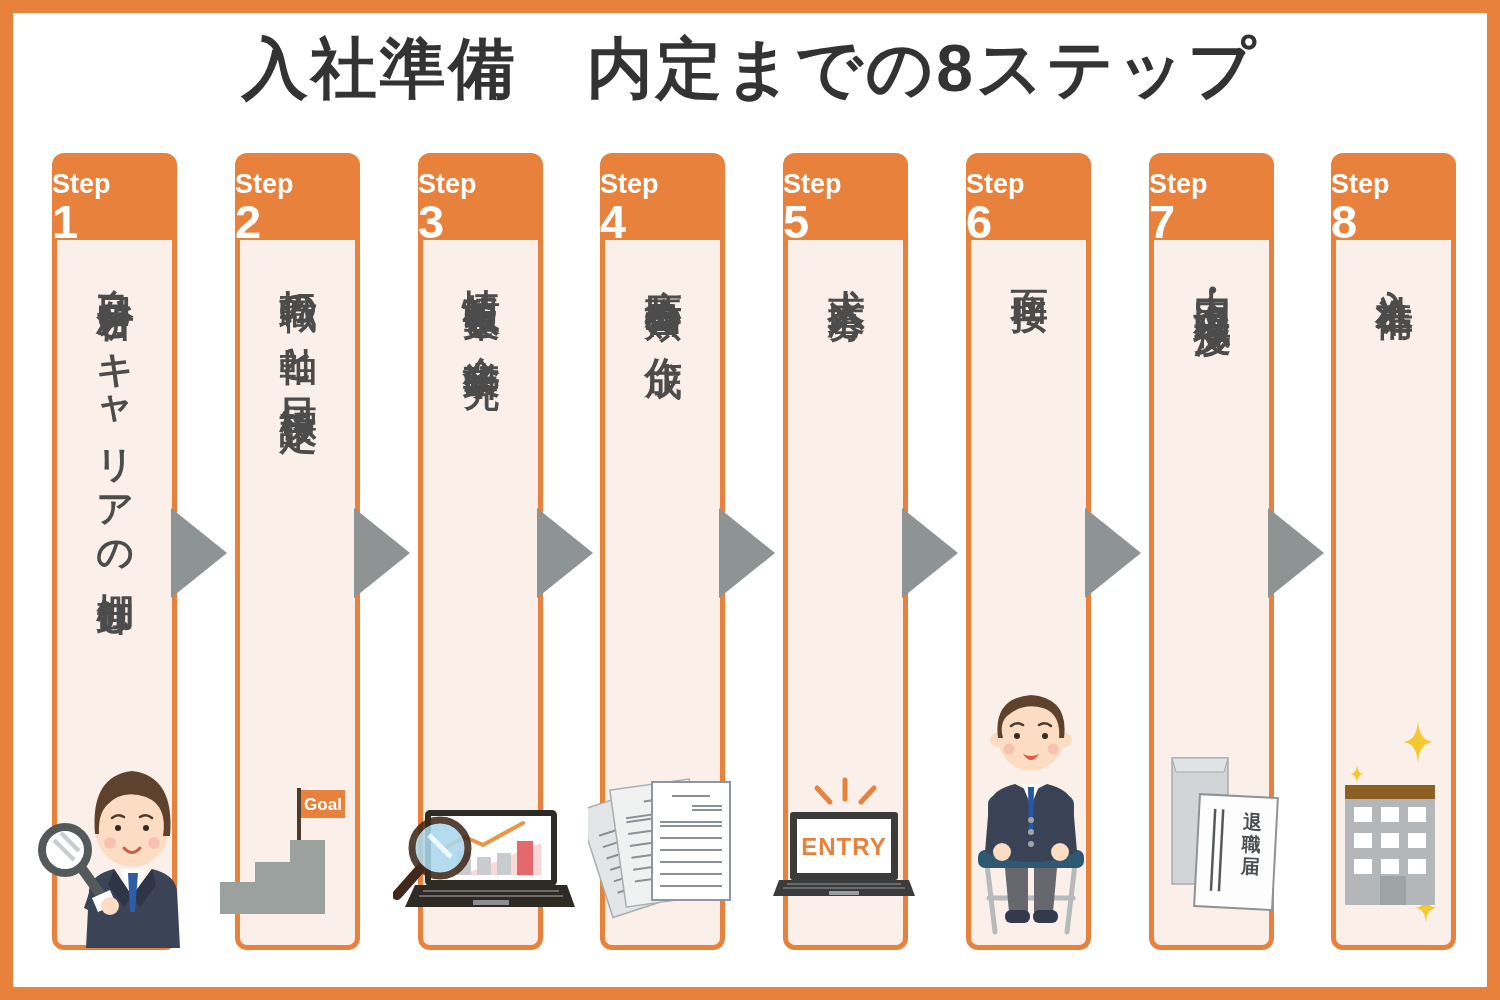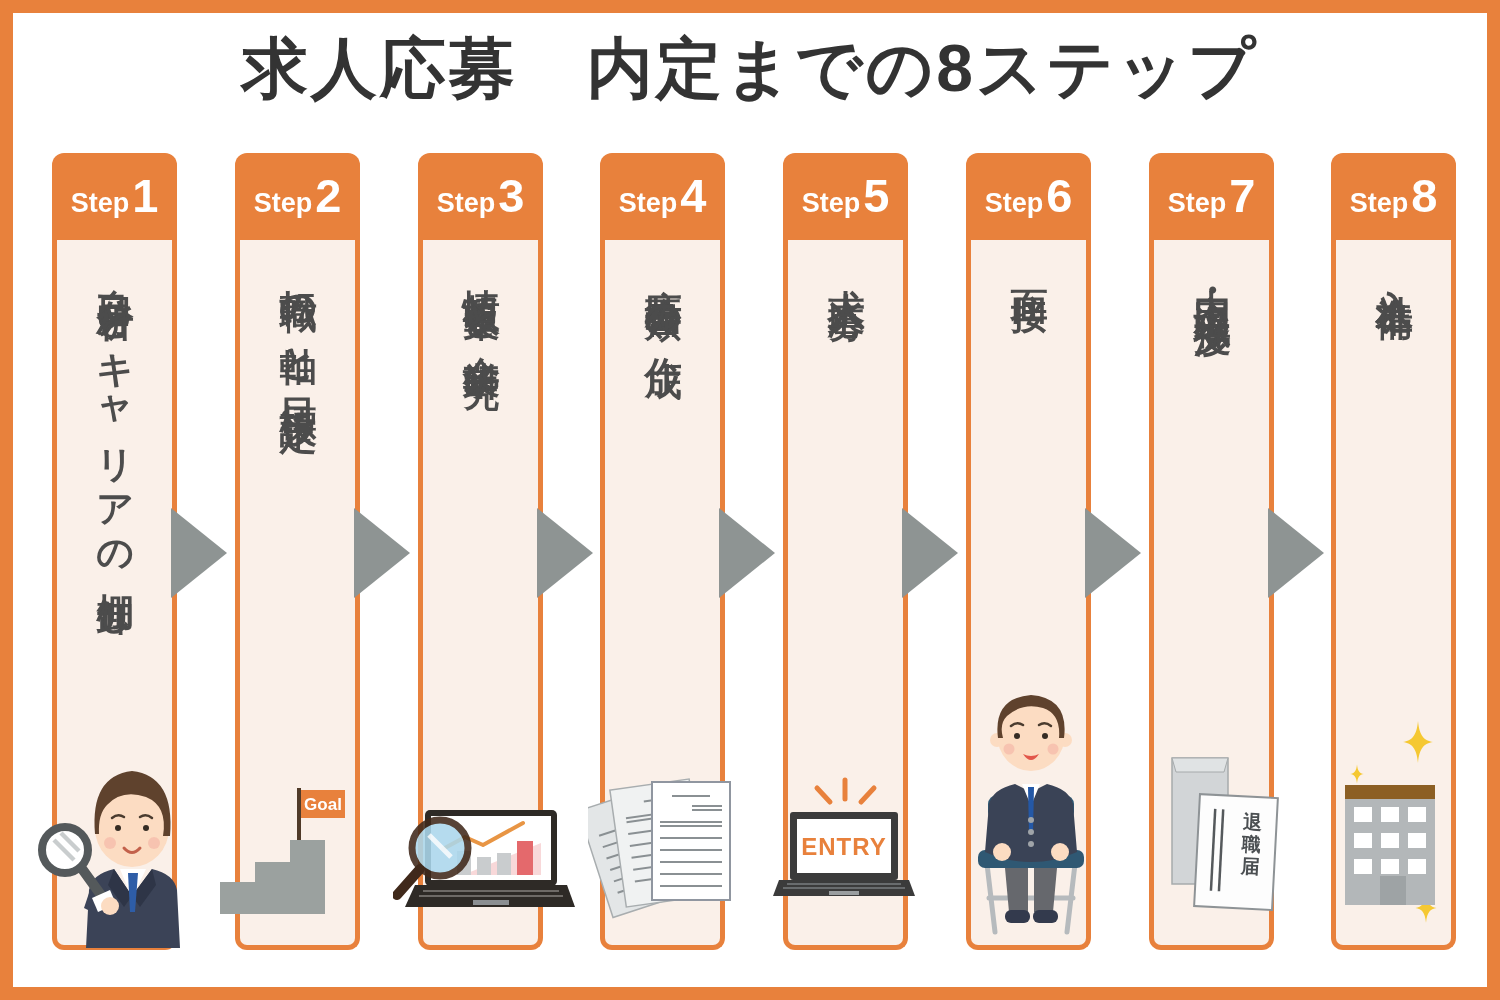--- a/index.html
+++ b/index.html
@@ -16,21 +16,21 @@
   }
   .frame{position:absolute;inset:0;border:13px solid var(--orange);z-index:40;pointer-events:none;}
   .title{
     position:absolute;top:24px;left:0;width:100%;margin:0;text-align:center;
     font-size:66px;font-weight:900;color:var(--ink);letter-spacing:3px;white-space:nowrap;
   }
   .col{position:absolute;top:153px;width:125px;height:797px;z-index:1;}
   .col-header{
     height:87px;background:var(--orange);border-radius:12px 12px 0 0;
     display:flex;align-items:baseline;justify-content:center;gap:3px;
-    padding-top:22px;box-sizing:border-box;color:#fff;
+    padding-top:22px;box-sizing:border-box;color:#fff;flex-direction:column;
   }
   .step-word{font-size:27px;font-weight:bold;line-height:1;}
   .step-num{font-size:47px;font-weight:bold;line-height:0.9;}
   .col-body{
     height:710px;background:var(--cream);
     border:5px solid var(--orange);border-top:none;border-radius:0 0 12px 12px;
     box-sizing:border-box;display:flex;justify-content:flex-start;
   }
   .vlabel{
     writing-mode:vertical-rl;text-orientation:mixed;
@@ -41,21 +41,21 @@
     position:absolute;top:508px;width:0;height:0;z-index:5;
     border-top:45px solid transparent;border-bottom:45px solid transparent;
     border-left:56px solid var(--arrow);
   }
   .ill{position:absolute;z-index:20;}
 </style>
 </head>
 <body>
 
 <div class="page">
-  <h1 class="title">求人応募　内定までの8ステップ</h1>
+  <h1 class="title">入社準備　内定までの8ステップ</h1>
 
   <section class="col" style="left:52px">
     <header class="col-header">
       <span class="step-word">Step</span>
         <span class="step-num">1</span>
     </header>
     <div class="col-body">
       <div class="vlabel">自己分析とキャリアの棚卸し</div>
     </div>
   </section>

